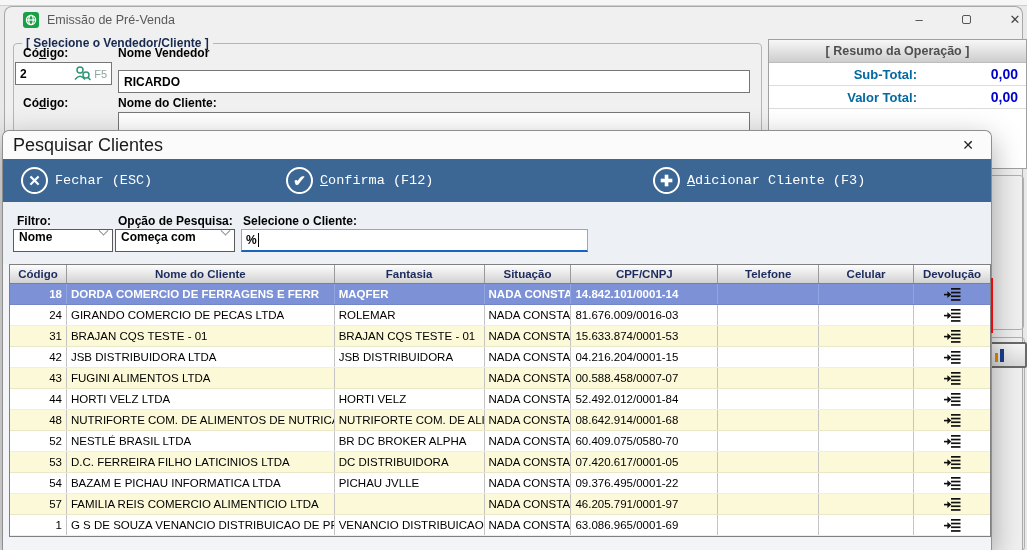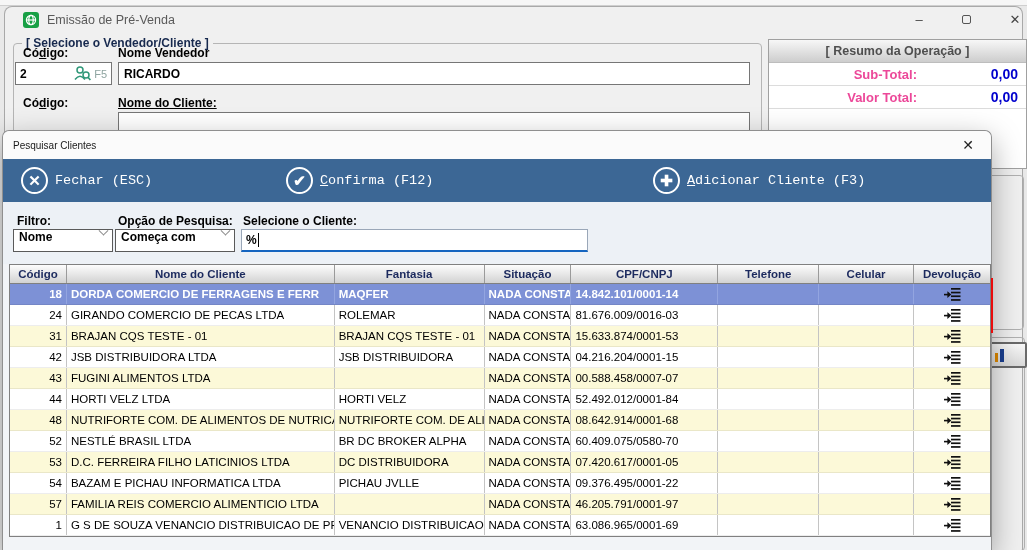--- a/index.html
+++ b/index.html
@@ -43,42 +43,42 @@
   .txtinput { position:absolute; height:23px; background:#fff; border:1px solid #767676;
     font-size:12px; font-weight:bold; display:flex; align-items:center; padding:0 5px; }
 
   
   .resumo { position:absolute; left:763px; top:32px; width:259px; height:130px;
     background:#fff; border:1px solid #a0a0a0; }
   .resumo-header { height:23px; background:linear-gradient(#f7f7f7,#cdcdcd);
     border-bottom:1px solid #bdbdbd; text-align:center; font-size:12.5px; font-weight:bold;
     color:#4f4f4f; line-height:22px; }
   .resumo-row { height:23px; display:flex; align-items:center; border-bottom:1px solid #dcdcdc; }
-  .resumo-row .rlabel { width:148px; text-align:right; font-size:13px; font-weight:bold; color:#ec4899; }
+  .resumo-row .rlabel { width:148px; text-align:right; font-size:13px; font-weight:bold; color:#0369a1; }
   .resumo-row .rvalue { flex:1; text-align:right; padding-right:8px; font-size:14px;
     font-weight:bold; color:#0000cd; }
 
   
   .bg-gb-1 { position:absolute; left:795px; top:168px; width:224px; height:155px;
     border:1px solid #b0b0b0; border-radius:4px; }
   .bg-gb-2 { position:absolute; left:791px; top:330px; width:229px; height:214px;
     border:1px solid #b0b0b0; border-radius:4px; }
   .bg-partial-btn { position:absolute; left:984px; top:335px; width:38px; height:26px;
     background:linear-gradient(#f8f8f8,#d9d9d9); border:2px solid #6a6a6a; border-radius:2px;
     display:flex; align-items:center; padding-left:4px; gap:2px; }
   .bar-o { width:3px; height:9px; background:#e08a00; align-self:flex-end; margin-bottom:4px; }
   .bar-b { width:4px; height:13px; background:#1b3f8f; align-self:flex-end; margin-bottom:4px; }
 
   
   .dialog { position:absolute; left:2px; top:130px; width:990px; height:420px;
     background:#f2f4f7; border:1px solid #8f8f8f; border-bottom:none;
     border-radius:7px 7px 0 0; box-shadow:0 10px 30px rgba(0,0,0,.35); z-index:10; }
   .dlg-titlebar { position:absolute; left:0; top:0; width:100%; height:28px; background:#fbfbfb;
     border-radius:7px 7px 0 0; display:flex; align-items:center; padding:0 10px; }
-  .dlg-title { font-size:10px; color:#1a1a1a; }
+  .dlg-title { font-size:18px; color:#1a1a1a; }
   .dlg-close { position:absolute; right:12px; top:4px; width:22px; height:20px; text-align:center;
     line-height:20px; font-size:14px; color:#222; cursor:default; }
 
   .toolbar { position:absolute; left:0; top:28px; width:100%; height:43px; background:#3c6795; }
   .tb-btn { position:absolute; top:6px; height:31px; display:flex; align-items:center; gap:7px;
     color:#fff; cursor:default; }
   .tb-circle { width:27px; height:27px; border:2px solid #fff; border-radius:50%;
     display:flex; align-items:center; justify-content:center; font-size:15px; font-weight:bold;
     color:#fff; }
   .tb-label { font-size:13.5px; white-space:nowrap;font-family:Liberation Mono, monospace; }
@@ -157,26 +157,26 @@
     <div class="codbox" style="left:10px; top:55px;">
       <span class="val">2</span>
       <svg width="17" height="17" viewBox="0 0 17 17">
         <circle cx="6" cy="5" r="3" fill="none" stroke="#2f9778" stroke-width="1.5"></circle>
         <path d="M1 14.5 q5 -6.5 10 0" fill="none" stroke="#2f9778" stroke-width="1.5"></path>
         <circle cx="12" cy="10" r="3" fill="#fff" stroke="#2f9778" stroke-width="1.5"></circle>
         <line x1="14" y1="12.2" x2="16.4" y2="15" stroke="#2f9778" stroke-width="1.7"></line>
       </svg>
       <span class="fkey">F5</span>
     </div>
-    <div class="txtinput" style="left:113px; top:55px; width:632px;">
+    <div class="txtinput" style="left:113px; top:63px; width:632px;">
         <span>RICARDO</span>
       </div>
 
     <div class="fldlabel" style="left:18px; top:89px;"><span>Có</span><span class="u">d</span><span>igo:</span></div>
-    <div class="fldlabel" style="left:113px; top:89px;text-decoration:underline;">Nome do Cliente:</div>
+    <div class="fldlabel" style="left:113px; top:89px;">Nome do Cliente:</div>
 
     <div class="codbox disabled" style="left:10px; top:105px;margin-top:28px;">
       <span class="val"></span>
       <svg width="17" height="17" viewBox="0 0 17 17">
         <circle cx="6" cy="5" r="3" fill="none" stroke="#2f9778" stroke-width="1.5"></circle>
         <path d="M1 14.5 q5 -6.5 10 0" fill="none" stroke="#2f9778" stroke-width="1.5"></path>
         <circle cx="12" cy="10" r="3" fill="#fff" stroke="#2f9778" stroke-width="1.5"></circle>
         <line x1="14" y1="12.2" x2="16.4" y2="15" stroke="#2f9778" stroke-width="1.7"></line>
       </svg>
       <span class="fkey">F6</span>

